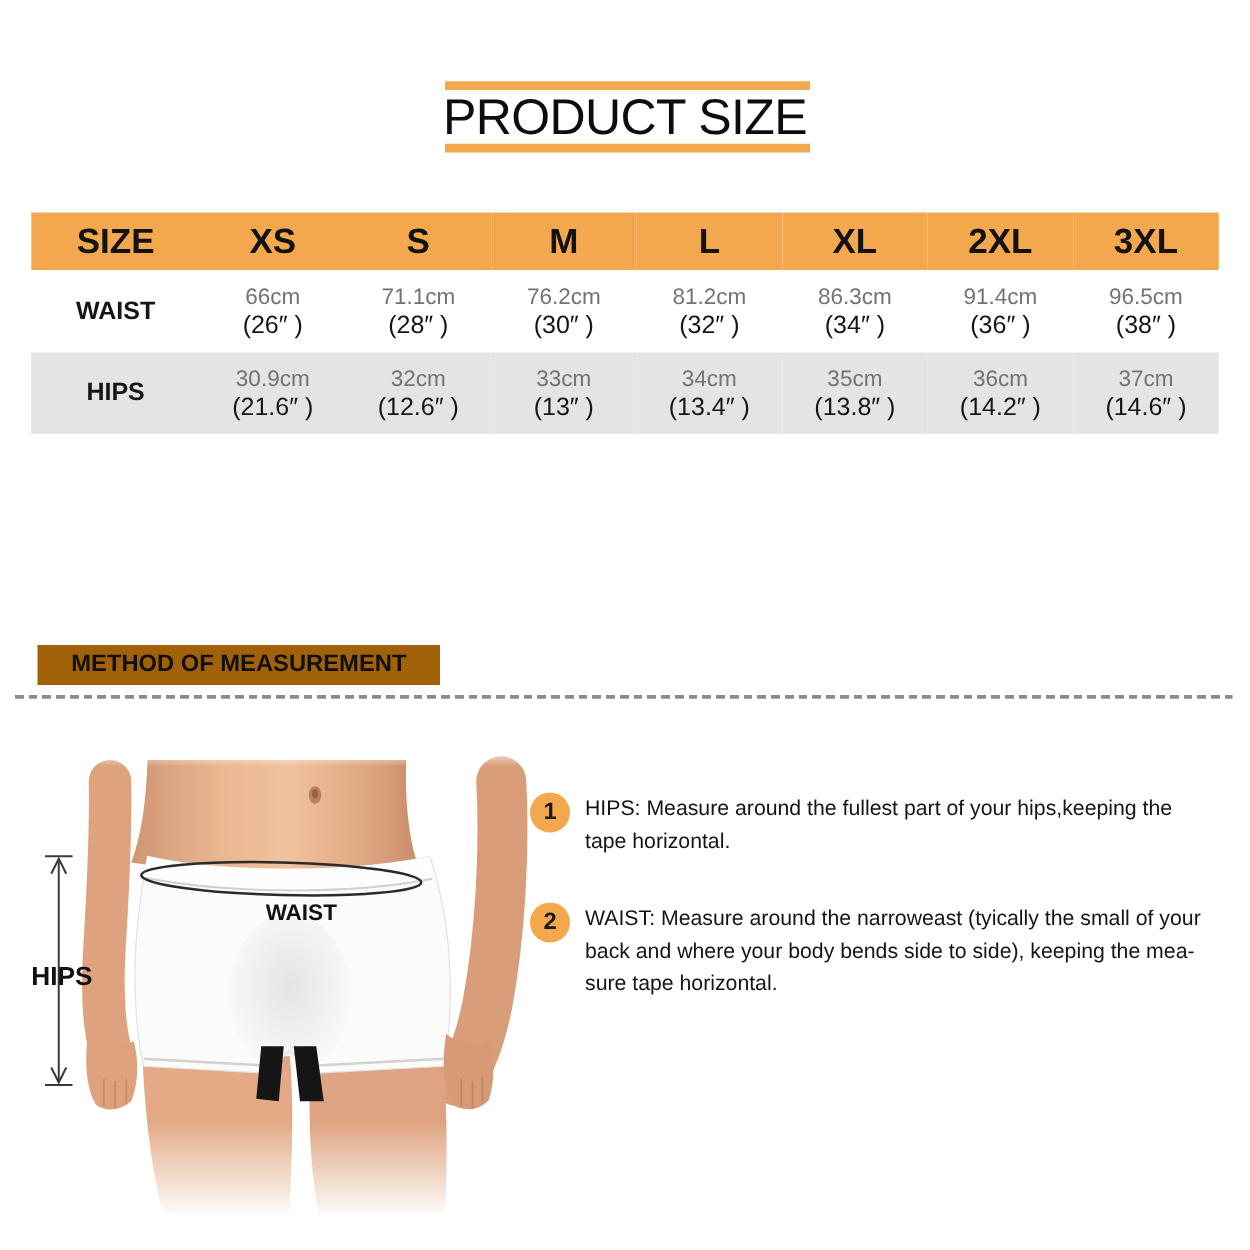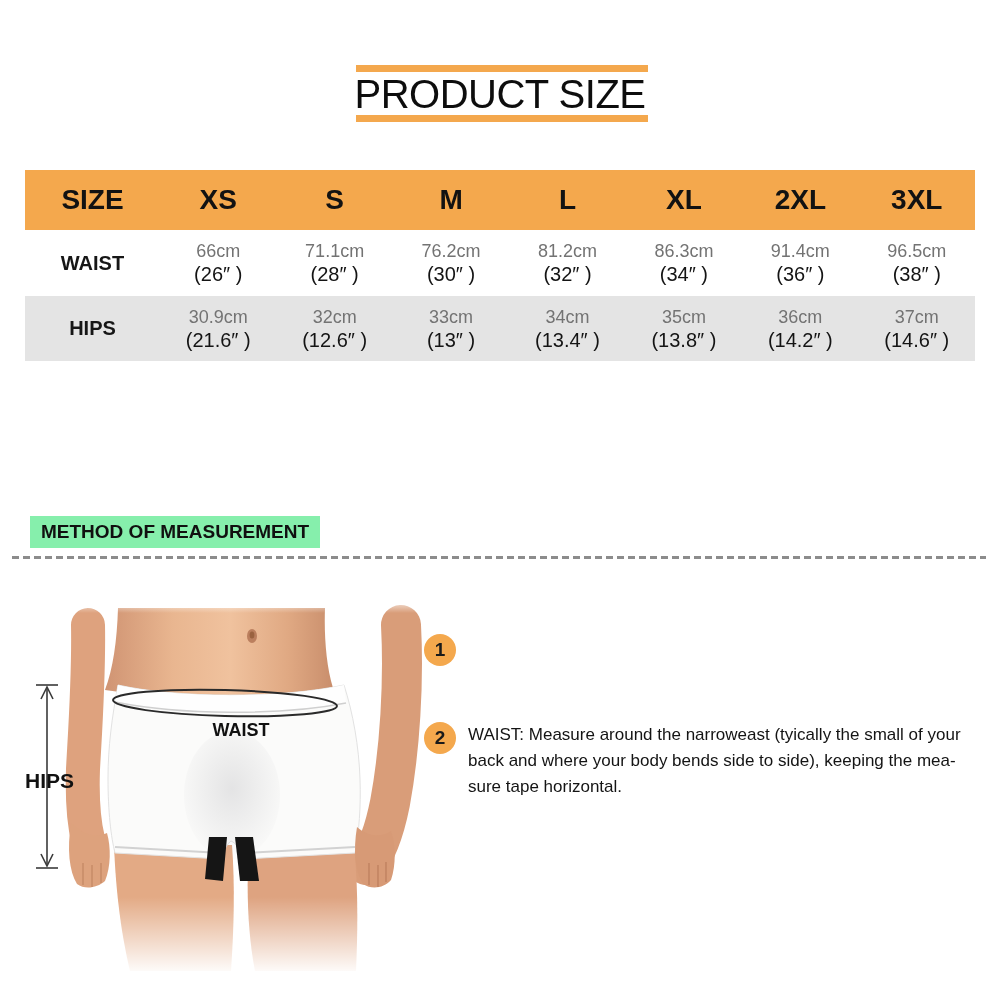--- a/index.html
+++ b/index.html
@@ -15,37 +15,37 @@
     position:absolute;left:0;right:0;top:72px;text-align:center;
     font-size:40px;font-weight:normal;letter-spacing:-.5px;color:#0d0d0d;
   }
   
   table.size-table{
     position:absolute;left:25px;top:170px;width:950px;
     border-collapse:collapse;table-layout:fixed;
   }
   table.size-table col.c-label{width:135px;}
   table.size-table thead th{
-    background:#F4A84D;height:60px;font-size:28px;font-weight:bold;
+    background:#F4A84D;height:46px;font-size:28px;font-weight:bold;
     text-align:center;vertical-align:middle;color:#121212;padding:0;
   }
   table.size-table tbody th{
     font-size:20px;font-weight:bold;text-align:center;vertical-align:middle;color:#161616;
   }
   table.size-table tbody td{
     text-align:center;vertical-align:middle;padding:0;
   }
   table.size-table tr.row-waist{height:66px;background:#fff;}
   table.size-table tr.row-hips{height:65px;background:#E4E4E4;}
   .cell-cm{font-size:18px;line-height:23px;color:#737373;}
   .cell-in{font-size:20px;line-height:23px;color:#141414;}
   
   .method-heading{
-    position:absolute;left:30px;top:516px;background:#86efac;color:#101010;
-    font-size:19px;font-weight:bold;padding:5px 11px;white-space:nowrap;
+    position:absolute;left:30px;top:516px;background:#a16207;color:#101010;
+    font-size:19px;font-weight:bold;padding:5px 27px;white-space:nowrap;
   }
   .dashed-rule{
     position:absolute;left:12px;right:14px;top:556px;height:3px;
     background:repeating-linear-gradient(90deg,#8c8c8c 0 7px,transparent 7px 11px);
   }
   
   .inst-circle{
     position:absolute;left:424px;width:32px;height:32px;border-radius:50%;
     background:#F4A84D;display:flex;align-items:center;justify-content:center;
     font-size:19px;font-weight:bold;color:#1a1a1a;
@@ -222,20 +222,22 @@
       <path d="M22,92 L22,267"></path>
       <path d="M16,102 L22,90 L28,102"></path>
       <path d="M16,257 L22,269 L28,257"></path>
     </g>
     <text x="0" y="191" font-size="21" font-weight="bold" fill="#111">HIPS</text>
   </svg>
 
   <div class="inst-circle n1">
     <span>1</span>
   </div>
+  <div class="inst-text t1">HIPS: Measure around the fullest part of your hips,keeping the
+tape horizontal.</div>
 
   <div class="inst-circle n2">
     <span>2</span>
   </div>
   <div class="inst-text t2">WAIST: Measure around the narroweast (tyically the small of your
 back and where your body bends side to side), keeping the mea-
 sure tape horizontal.</div>
 
 </div>
 

